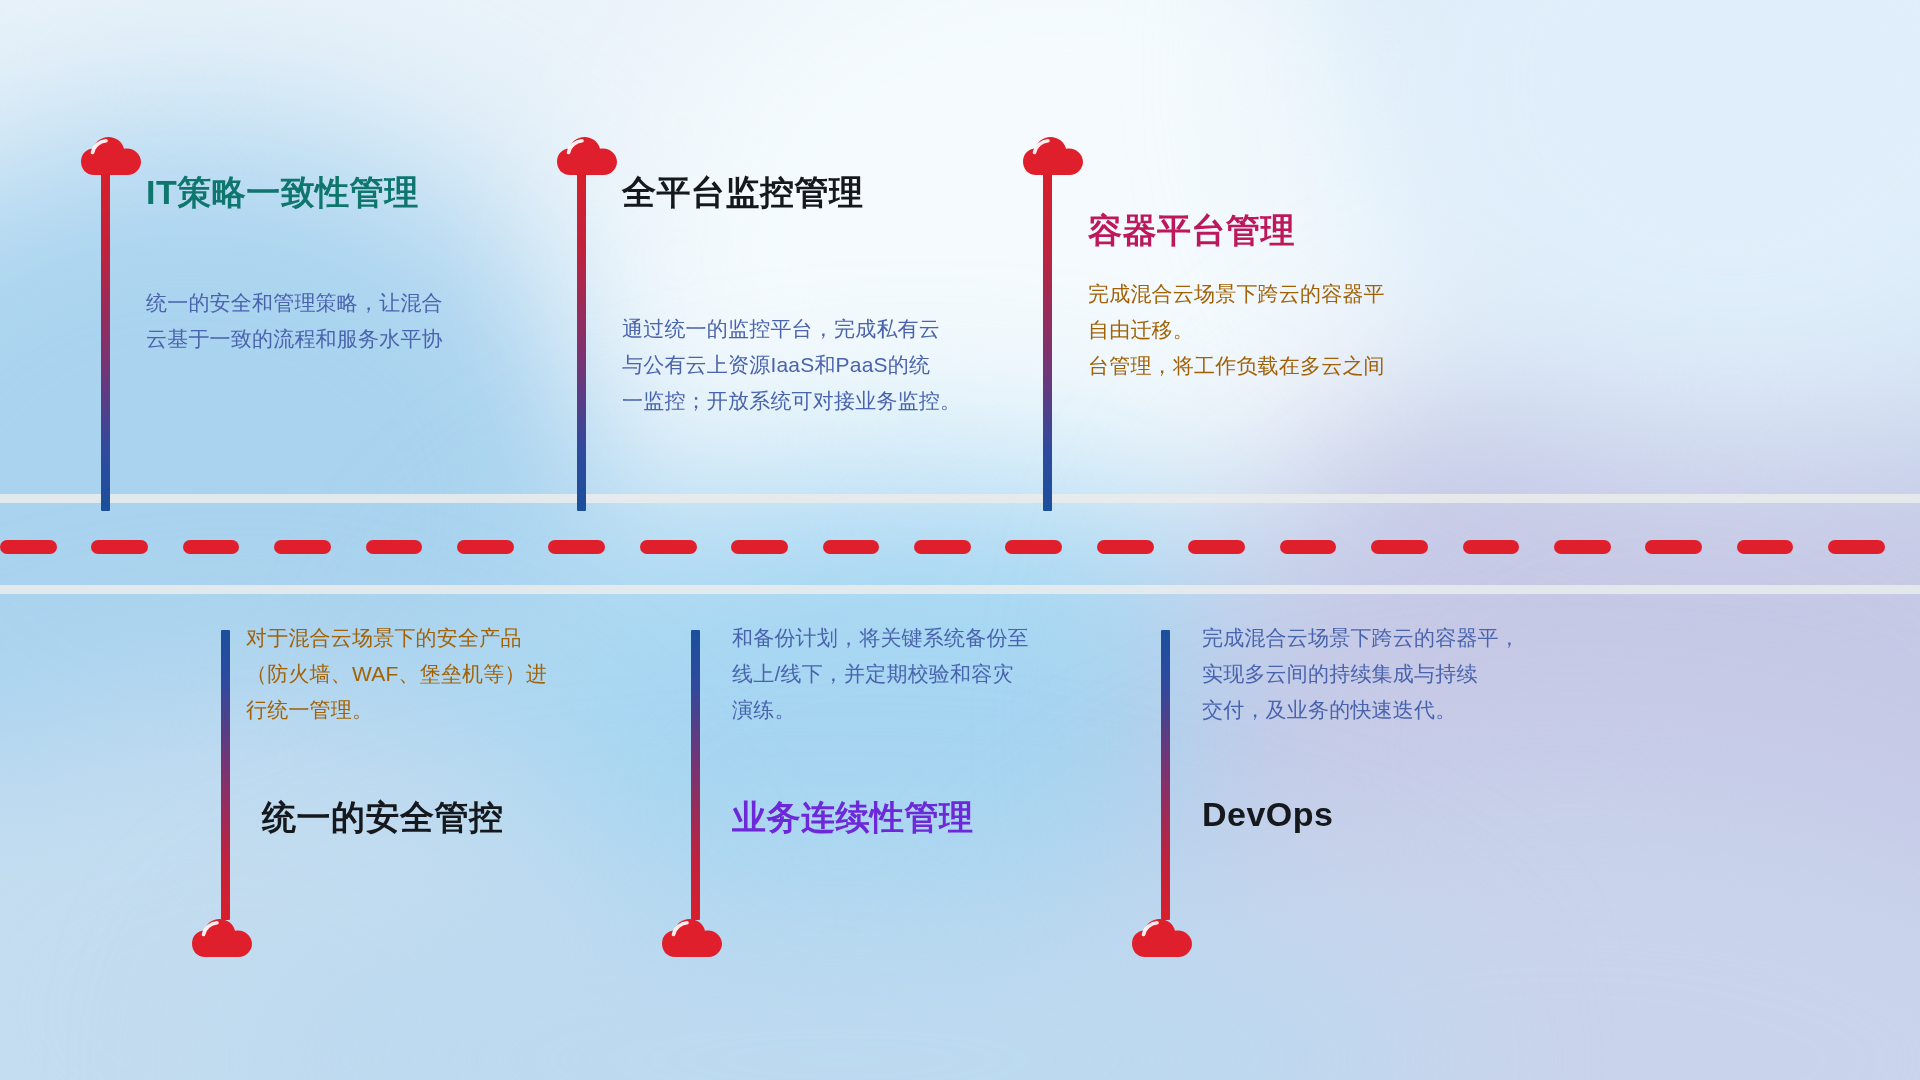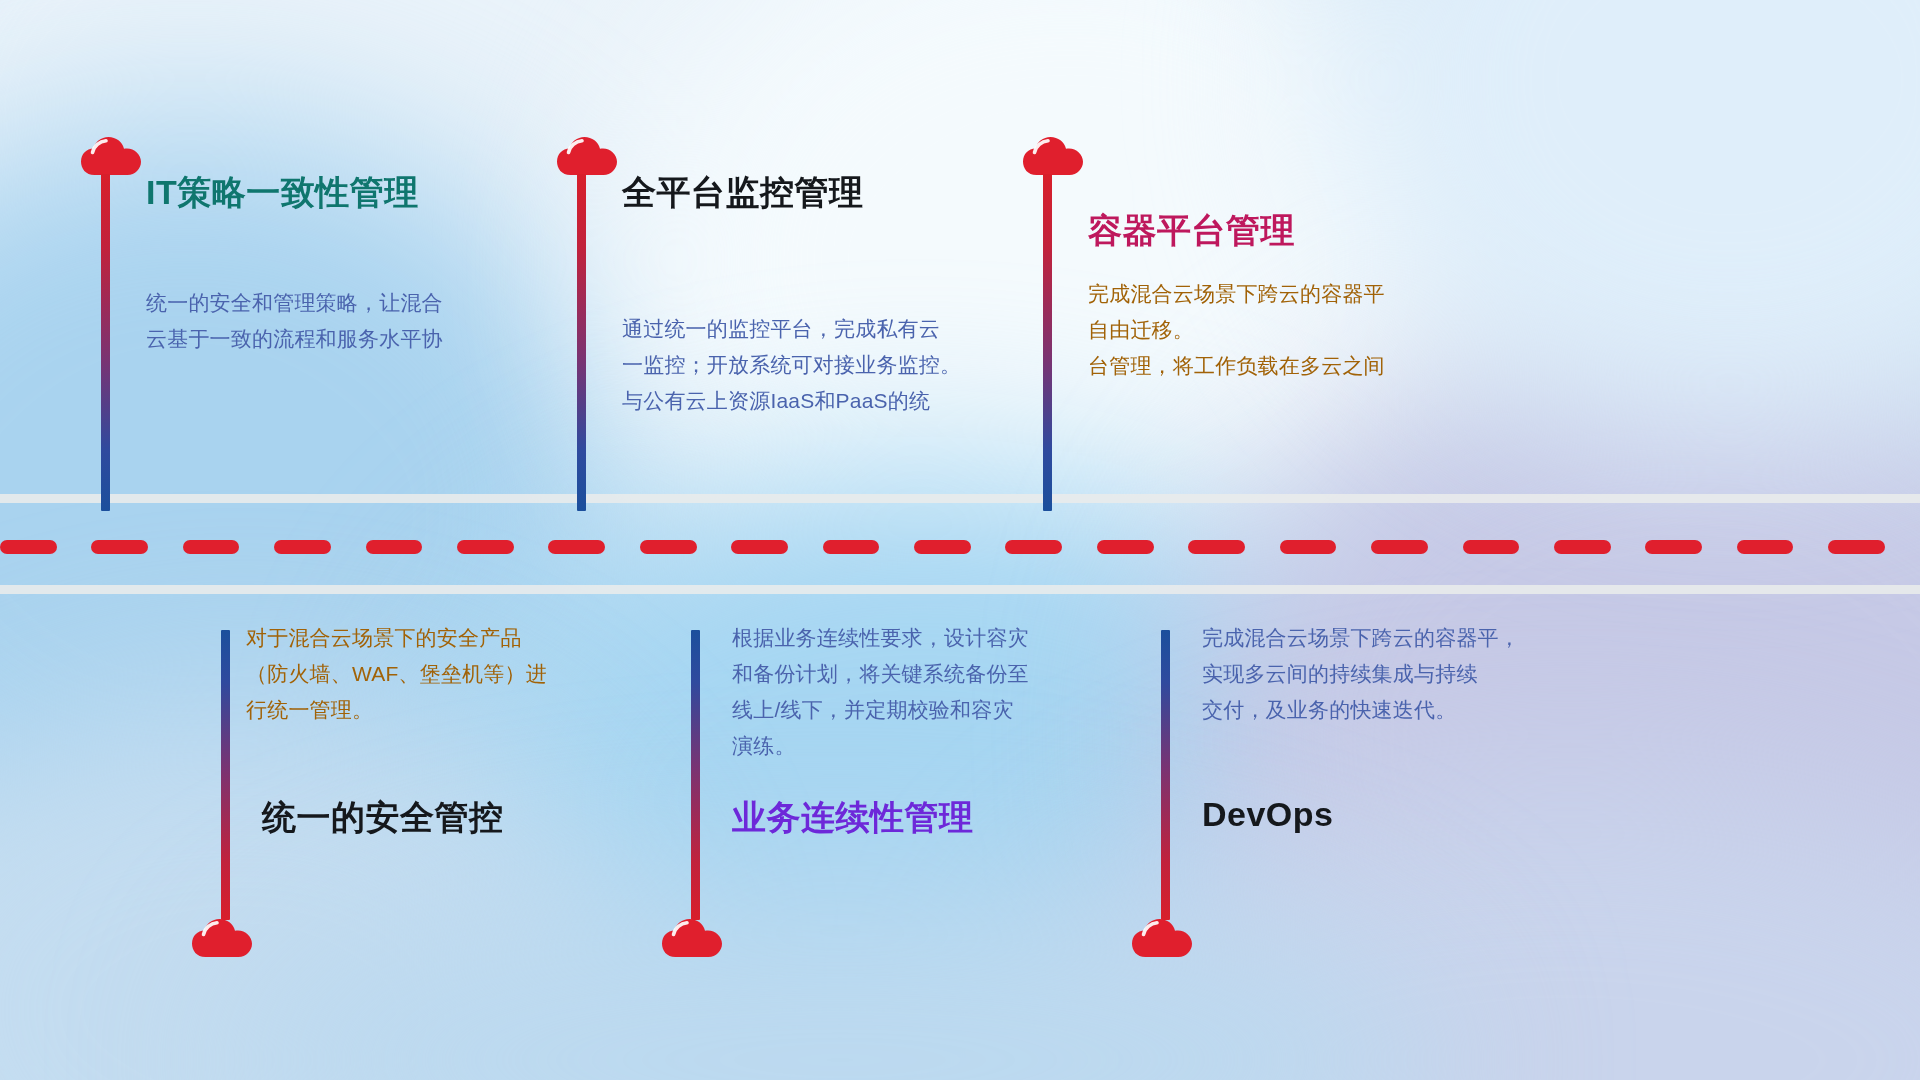--- a/index.html
+++ b/index.html
@@ -100,22 +100,22 @@
   <div class="marker" style="left:0;top:0;">
     <svg class="cloud" viewBox="0 0 62 48">
       <path d="M14.5 45 C5.5 45 1 38.5 1 31.5 C1 24 6.5 18.5 13.5 18.5 C15 12 21 7 28.5 7 C36 7 42.5 12 44 18.8 C45 18.6 46 18.5 47 18.5 C54.5 18.5 61 24.5 61 31.8 C61 39 55 45 47.5 45 Z" fill="#e01f2d"></path>
       <path d="M12.5 22.5 C14 16 19.5 11.5 26 10.8" stroke="#ffffff" stroke-width="3.6" stroke-linecap="round" fill="none" opacity=".92"></path>
     </svg>
     <div class="stem" style="left:21px;top:44px;height:337px;background:linear-gradient(180deg,#d81f2b 0%,#c1223c 22%,#7a3372 55%,#2f4a9e 82%,#1b4f9c 100%);"></div>
   </div>
   <div class="heading" style="left: 66px; top: 40px; color: rgb(21, 24, 28);">全平台监控管理</div>
   <div class="para" style="left: 66px; top: 155px; width: 390px; color: rgb(74, 99, 173); margin-top: 26px;">
     <div>通过统一的监控平台，完成私有云</div>
+    <div>与公有云上资源IaaS和PaaS的统</div>
     <div>一监控；开放系统可对接业务监控。</div>
-    <div>与公有云上资源IaaS和PaaS的统</div>
   </div>
 </div>
 
 <div class="col" style="left:1022px;top:130px;">
   <div class="marker" style="left:0;top:0;">
     <svg class="cloud" viewBox="0 0 62 48">
       <path d="M14.5 45 C5.5 45 1 38.5 1 31.5 C1 24 6.5 18.5 13.5 18.5 C15 12 21 7 28.5 7 C36 7 42.5 12 44 18.8 C45 18.6 46 18.5 47 18.5 C54.5 18.5 61 24.5 61 31.8 C61 39 55 45 47.5 45 Z" fill="#e01f2d"></path>
       <path d="M12.5 22.5 C14 16 19.5 11.5 26 10.8" stroke="#ffffff" stroke-width="3.6" stroke-linecap="round" fill="none" opacity=".92"></path>
     </svg>
     <div class="stem" style="left:21px;top:44px;height:337px;background:linear-gradient(180deg,#d81f2b 0%,#c1223c 22%,#7a3372 55%,#2f4a9e 82%,#1b4f9c 100%);"></div>
@@ -146,21 +146,20 @@
 
 <div class="col" style="left:670px;top:630px;">
   <div class="marker" style="left:0;top:0;">
     <div class="stem" style="left:21px;top:0;height:290px;background:linear-gradient(180deg,#1b4f9c 0%,#2f4a9e 18%,#7a3372 48%,#c1223c 80%,#d81f2b 100%);"></div>
     <svg class="cloud" viewBox="0 0 62 48" style="left:-9px;top:282px;">
       <path d="M14.5 45 C5.5 45 1 38.5 1 31.5 C1 24 6.5 18.5 13.5 18.5 C15 12 21 7 28.5 7 C36 7 42.5 12 44 18.8 C45 18.6 46 18.5 47 18.5 C54.5 18.5 61 24.5 61 31.8 C61 39 55 45 47.5 45 Z" fill="#e01f2d"></path>
       <path d="M12.5 22.5 C14 16 19.5 11.5 26 10.8" stroke="#ffffff" stroke-width="3.6" stroke-linecap="round" fill="none" opacity=".92"></path>
     </svg>
   </div>
   <div class="para" style="left: 62px; top: -10px; width: 380px; color: rgb(74, 99, 173);">
-    <div>根据业务连续性要求，设计容灾</div>
     <div>和备份计划，将关键系统备份至</div>
     <div>线上/线下，并定期校验和容灾</div>
     <div>演练。</div>
   </div>
   <div class="heading" style="left: 62px; top: 165px; color: #6d28d9;">业务连续性管理</div>
 </div>
 
 <div class="col" style="left:1140px;top:630px;">
   <div class="marker" style="left:0;top:0;">
     <div class="stem" style="left:21px;top:0;height:290px;background:linear-gradient(180deg,#1b4f9c 0%,#2f4a9e 18%,#7a3372 48%,#c1223c 80%,#d81f2b 100%);"></div>

